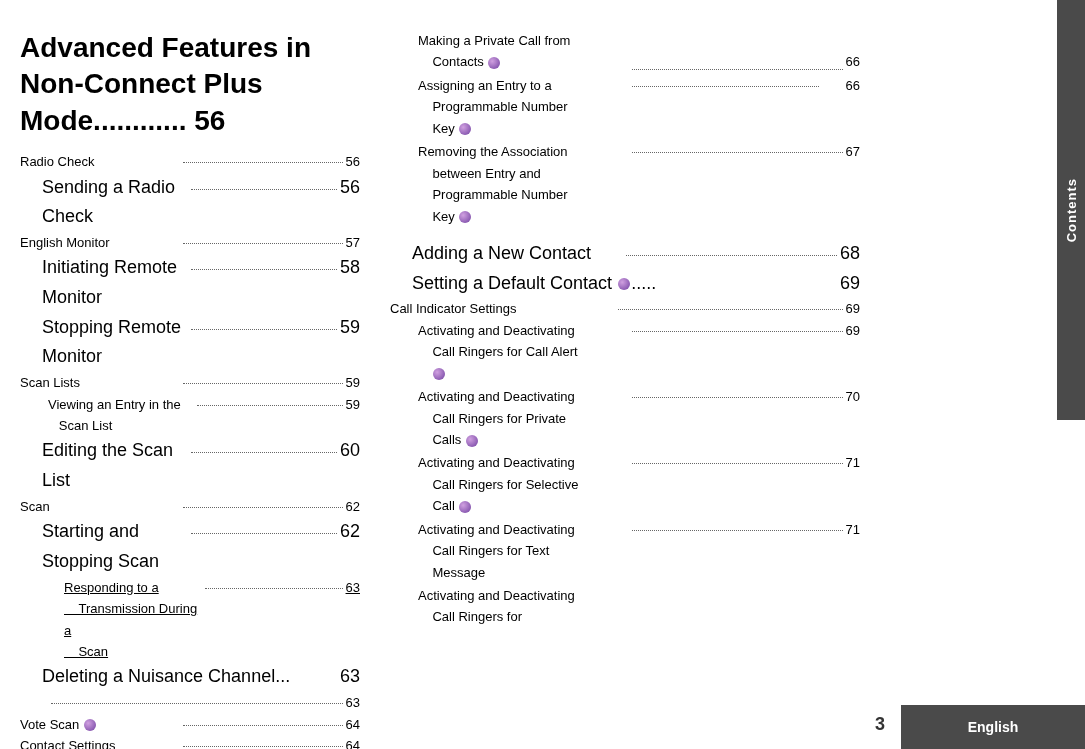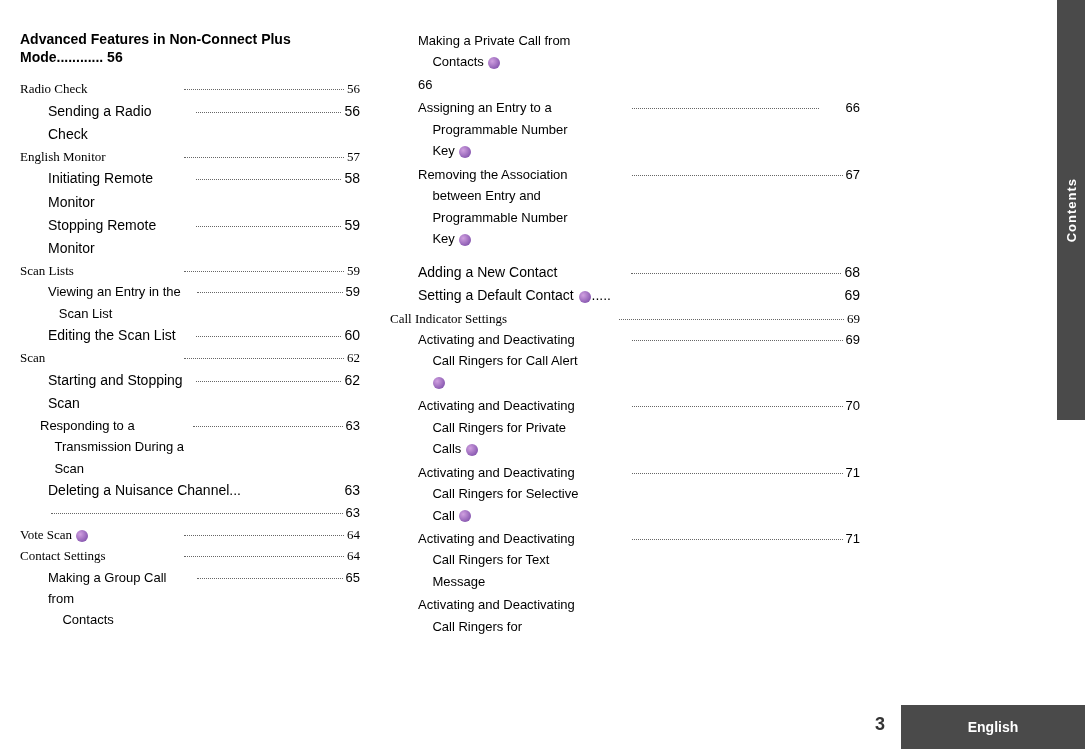--- a/index.html
+++ b/index.html
@@ -87,37 +87,36 @@
     }
 
     
     .right-col {
       width: 480px;
       padding-top: 10px;
       padding-left: 10px;
     }
 
     .main-heading {
-      font-size: 14px;
+      font-size: 28px;
       font-weight: bold;
       line-height: 1.3;
       margin-bottom: 12px;
       color: #000;
     }
 
     .toc-level-0 {
       font-weight: normal;
       margin-left: 0;
       font-size: 13px;
-      font-family: Liberation Serif, serif;
     }
 
     .toc-level-1 {
-      margin-left: 28px;
-      font-size: 14px;
+      margin-left: 22px;
+      font-size: 18px;
     }
 
     .dots {
       flex: 1;
       overflow: hidden;
       border-bottom: 1px dotted #666;
       margin: 0 3px;
       position: relative;
       top: -3px;
     }
@@ -221,21 +220,21 @@
         <span class="dots"></span>
         <span class="page-num">62</span>
       </div>
 
       <div class="toc-line toc-level-1">
         <span class="toc-indent-text">Starting and Stopping Scan</span>
         <span class="dots"></span>
         <span class="page-num">62</span>
       </div>
 
-      <div style="margin-left:20px;">
+      <div style="margin-left:44px;text-decoration:underline;">
         <div style="display:flex; align-items:baseline; line-height:1.65;">
           <span style="flex:1;">Responding to a<br>&nbsp;&nbsp;&nbsp;&nbsp;Transmission During a<br>&nbsp;&nbsp;&nbsp;&nbsp;Scan</span>
           <span class="dots"></span>
           <span class="page-num">63</span>
         </div>
       </div>
 
       <div class="toc-line toc-level-1">
         <span class="toc-indent-text">Deleting a Nuisance Channel...</span>
         <span class="page-num">63</span>
@@ -266,21 +265,21 @@
           <span class="dots"></span>
           <span class="page-num">65</span>
         </div>
       </div>
 
     </div>
 
     <div class="right-col">
 
       <div style="margin-left:28px; margin-bottom:2px;">
-        <div style="display:flex; align-items:flex-start; line-height:1.65;flex-direction:column;">
+        <div style="display:flex; align-items:flex-end; line-height:1.65;">
           <span style="flex:1;">Making a Private Call from<br>&nbsp;&nbsp;&nbsp;&nbsp;Contacts <span class="icon-circle"></span></span>
           <span class="dots"></span>
           <span class="page-num">66</span>
         </div>
       </div>
 
       <div style="margin-left:28px; margin-bottom:2px;">
         <div style="display:flex; align-items:baseline; line-height:1.65;gap:24px;">
           <span style="flex:1;">Assigning an Entry to a<br>&nbsp;&nbsp;&nbsp;&nbsp;Programmable Number<br>&nbsp;&nbsp;&nbsp;&nbsp;Key <span class="icon-circle"></span></span>
           <span class="dots"></span>

